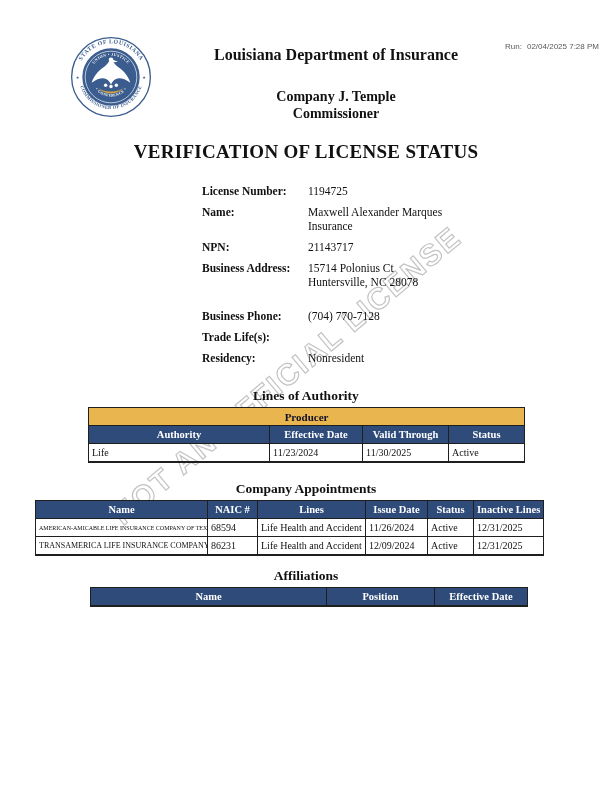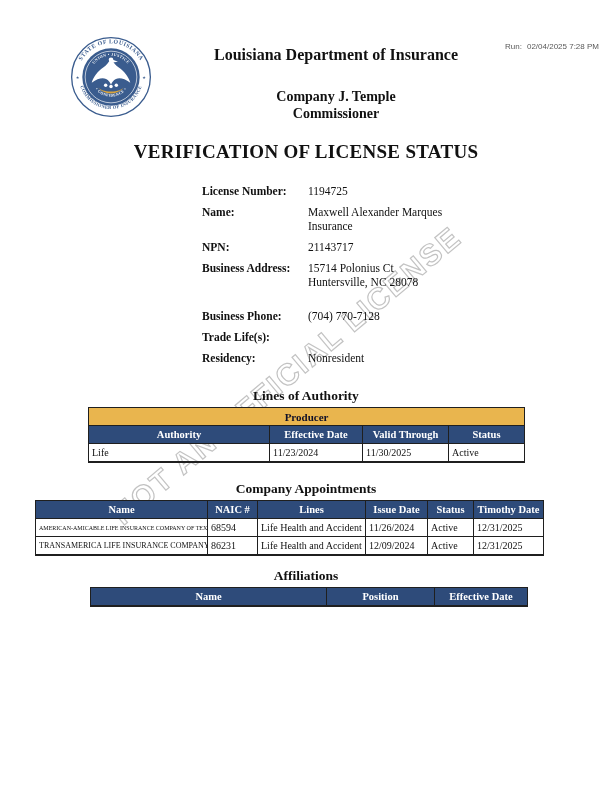--- a/index.html
+++ b/index.html
@@ -197,21 +197,21 @@
         <col style="width:46px">
         <col style="width:70px">
       </colgroup>
     <tbody>
       <tr>
         <th>Name</th>
         <th>NAIC #</th>
         <th>Lines</th>
         <th>Issue Date</th>
         <th>Status</th>
-        <th>Timothy Date</th>
+        <th>Inactive Lines</th>
       </tr>
       <tr>
         <td class="left co-name-sm">AMERICAN-AMICABLE LIFE INSURANCE COMPANY OF TEXAS</td>
         <td>68594</td>
         <td>Life Health and Accident</td>
         <td>11/26/2024</td>
         <td>Active</td>
         <td>12/31/2025</td>
       </tr>
       <tr>

